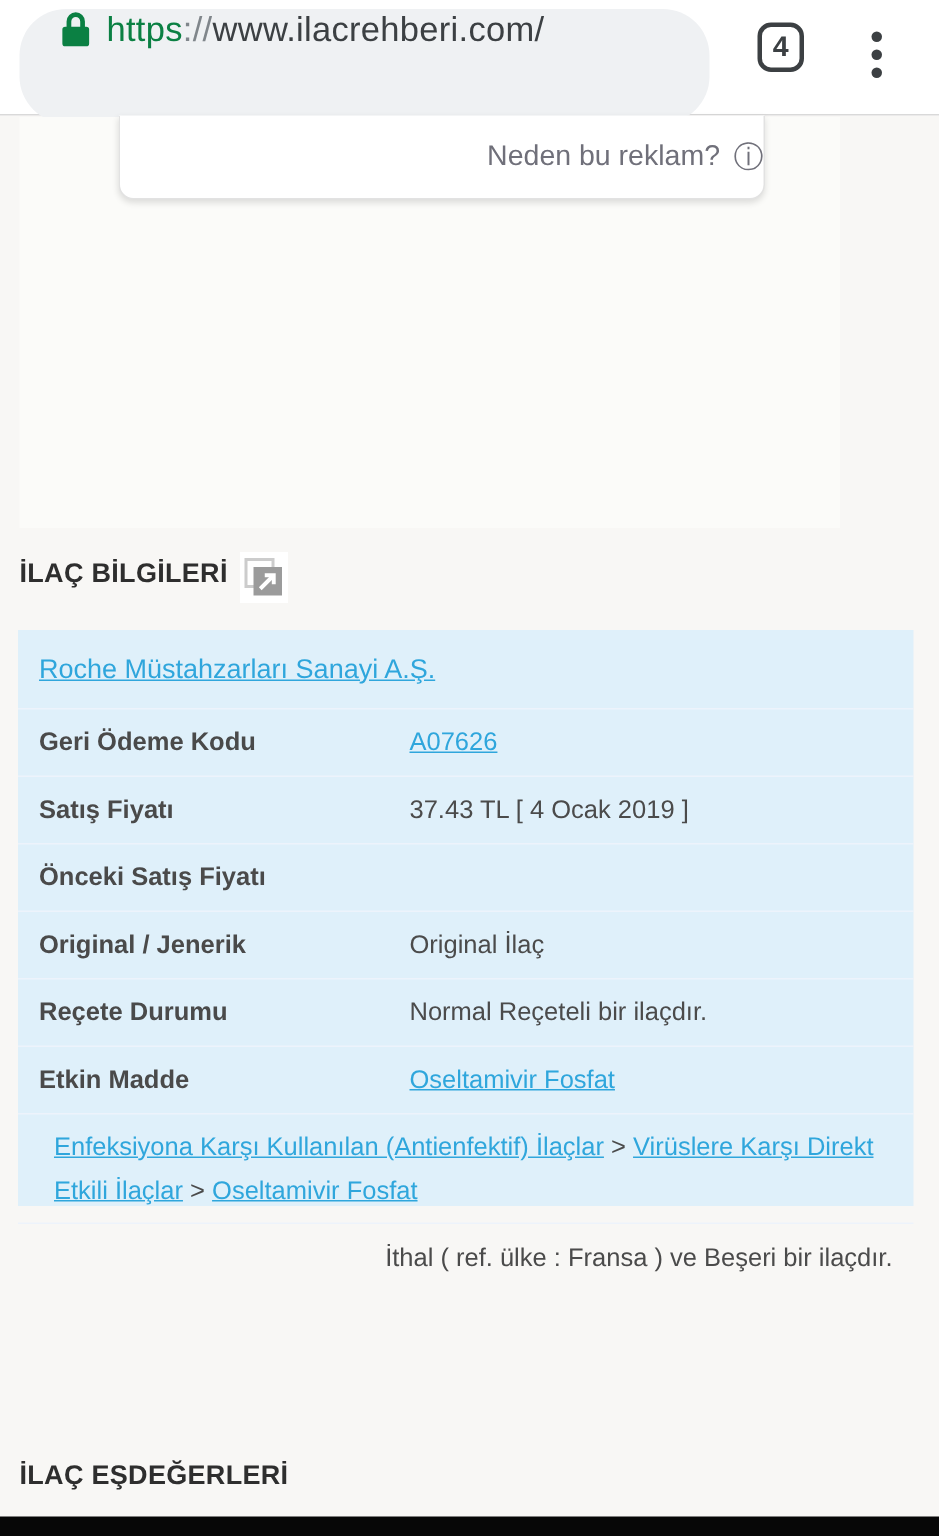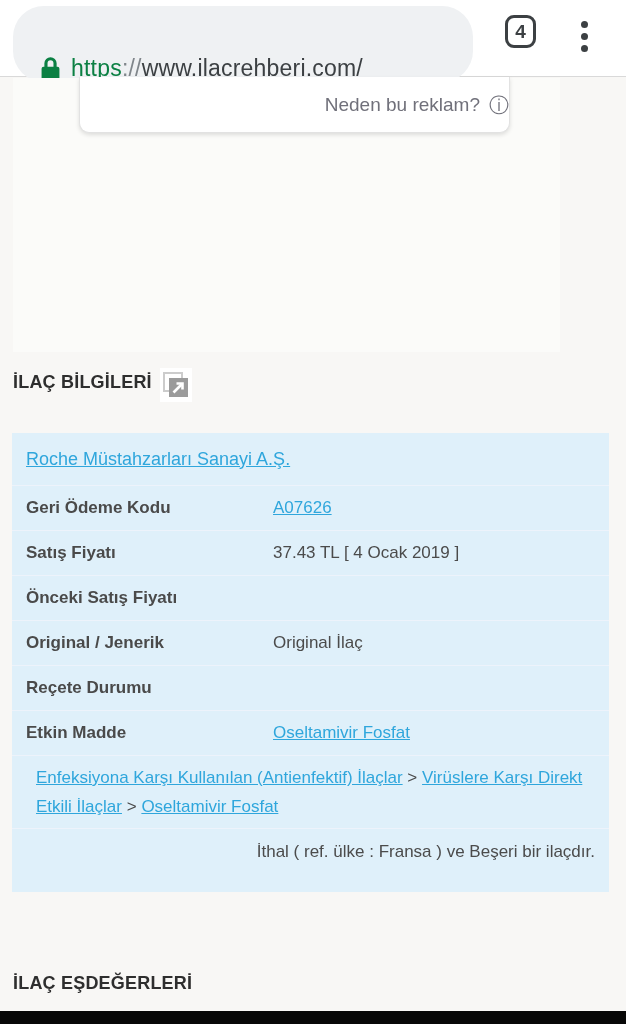--- a/index.html
+++ b/index.html
@@ -1,21 +1,21 @@
 <!DOCTYPE html>
 <html><head>
 <meta charset="utf-8">
 <style>
   html,body{margin:0;padding:0;}
   body{font-family:"Liberation Sans","DejaVu Sans",sans-serif;}
   .screen{position:relative;width:626px;height:1024px;background:#f8f7f5;overflow:hidden;}
 
   
   .chrome{position:absolute;left:0;top:0;width:626px;height:77px;background:#ffffff;border-bottom:1px solid #d9d9d9;box-sizing:border-box;}
-  .omnibox{position:absolute;left:13px;top:6px;width:460px;height:76px;background:#eff1f3;border-radius:31px;display:flex;align-items:flex-end;padding-left:27px;box-sizing:border-box;}
+  .omnibox{position:absolute;left:13px;top:6px;width:460px;height:76px;background:#eff1f3;border-radius:31px;display:flex;align-items:flex-start;padding-left:27px;box-sizing:border-box;}
   .lock{display:flex;align-items:center;margin-right:10px;}
   .url{font-size:23px;letter-spacing:0.2px;white-space:nowrap;}
   .url .scheme{color:#0b8043;}
   .url .sep{color:#80868b;}
   .url .host{color:#3c4043;}
   .tab-button{position:absolute;left:505px;top:15px;width:31px;height:33px;border:3px solid #3c4043;border-radius:9px;display:flex;align-items:center;justify-content:center;font-size:19px;font-weight:bold;color:#3c4043;box-sizing:border-box;background:#fff;}
   .menu-dots{position:absolute;left:577px;top:17px;display:flex;flex-direction:column;gap:5px;padding:4px;}
   .menu-dots i{width:7px;height:7px;border-radius:50%;background:#3c4043;}
 
   
@@ -24,21 +24,21 @@
   .why-text{font-size:19px;color:#70707a;}
   .info-glyph{font-size:20px;color:#70707a;line-height:1;}
 
   
   .heading{position:absolute;left:13px;display:flex;align-items:flex-start;gap:8px;font-size:18px;font-weight:bold;color:#2e2e2e;letter-spacing:0.2px;}
   .heading-1{top:372px;}
   .heading-2{top:973px;}
   .ext-icon{display:inline-flex;background:#ffffff;padding:1px;margin-top:-4px;}
 
   
-  .panel{position:absolute;left:12px;top:433px;width:597px;height:459px;background:#dff0fa;box-sizing:border-box;font-size:17px;color:#4b4b4b;}
+  .panel{position:absolute;left:12px;top:420px;width:597px;height:384px;background:#dff0fa;box-sizing:border-box;font-size:17px;color:#4b4b4b;}
   .panel a{color:#2fa6dc;text-decoration:underline;}
   .company-row{height:52px;display:flex;align-items:center;padding:0 14px;border-bottom:1px solid #edf3fb;font-size:18px;}
   .info-row{height:45px;display:flex;align-items:center;padding:0 14px;border-bottom:1px solid #edf3fb;box-sizing:border-box;}
   .info-row .lbl{width:247px;font-weight:bold;color:#4a4a4a;flex-shrink:0;}
   .info-row .val{flex:1;}
   .breadcrumb-row{padding:7px 24px;line-height:29px;border-bottom:1px solid #edf3fb;}
   .crumb-sep{color:#4b4b4b;}
   .note-row{padding:13px 14px;text-align:right;}
 
   .bottom-bar{position:absolute;left:0;top:1011px;width:626px;height:13px;background:#070707;}
@@ -102,20 +102,21 @@
     <div class="info-row">
       <span class="lbl">Önceki Satış Fiyatı</span>
       <span class="val"></span>
     </div>
     <div class="info-row">
       <span class="lbl">Original / Jenerik</span>
       <span class="val">Original İlaç</span>
     </div>
     <div class="info-row">
       <span class="lbl">Reçete Durumu</span>
+      <span class="val">Normal Reçeteli bir ilaçdır.</span>
     </div>
     <div class="info-row">
       <span class="lbl">Etkin Madde</span>
       <span class="val"><a href="#">Oseltamivir Fosfat</a></span>
     </div>
 
     <div class="breadcrumb-row">
       <a href="#">Enfeksiyona Karşı Kullanılan (Antienfektif) İlaçlar</a>
       <span class="crumb-sep">&gt;</span>
       <a href="#">Virüslere Karşı Direkt Etkili İlaçlar</a>

